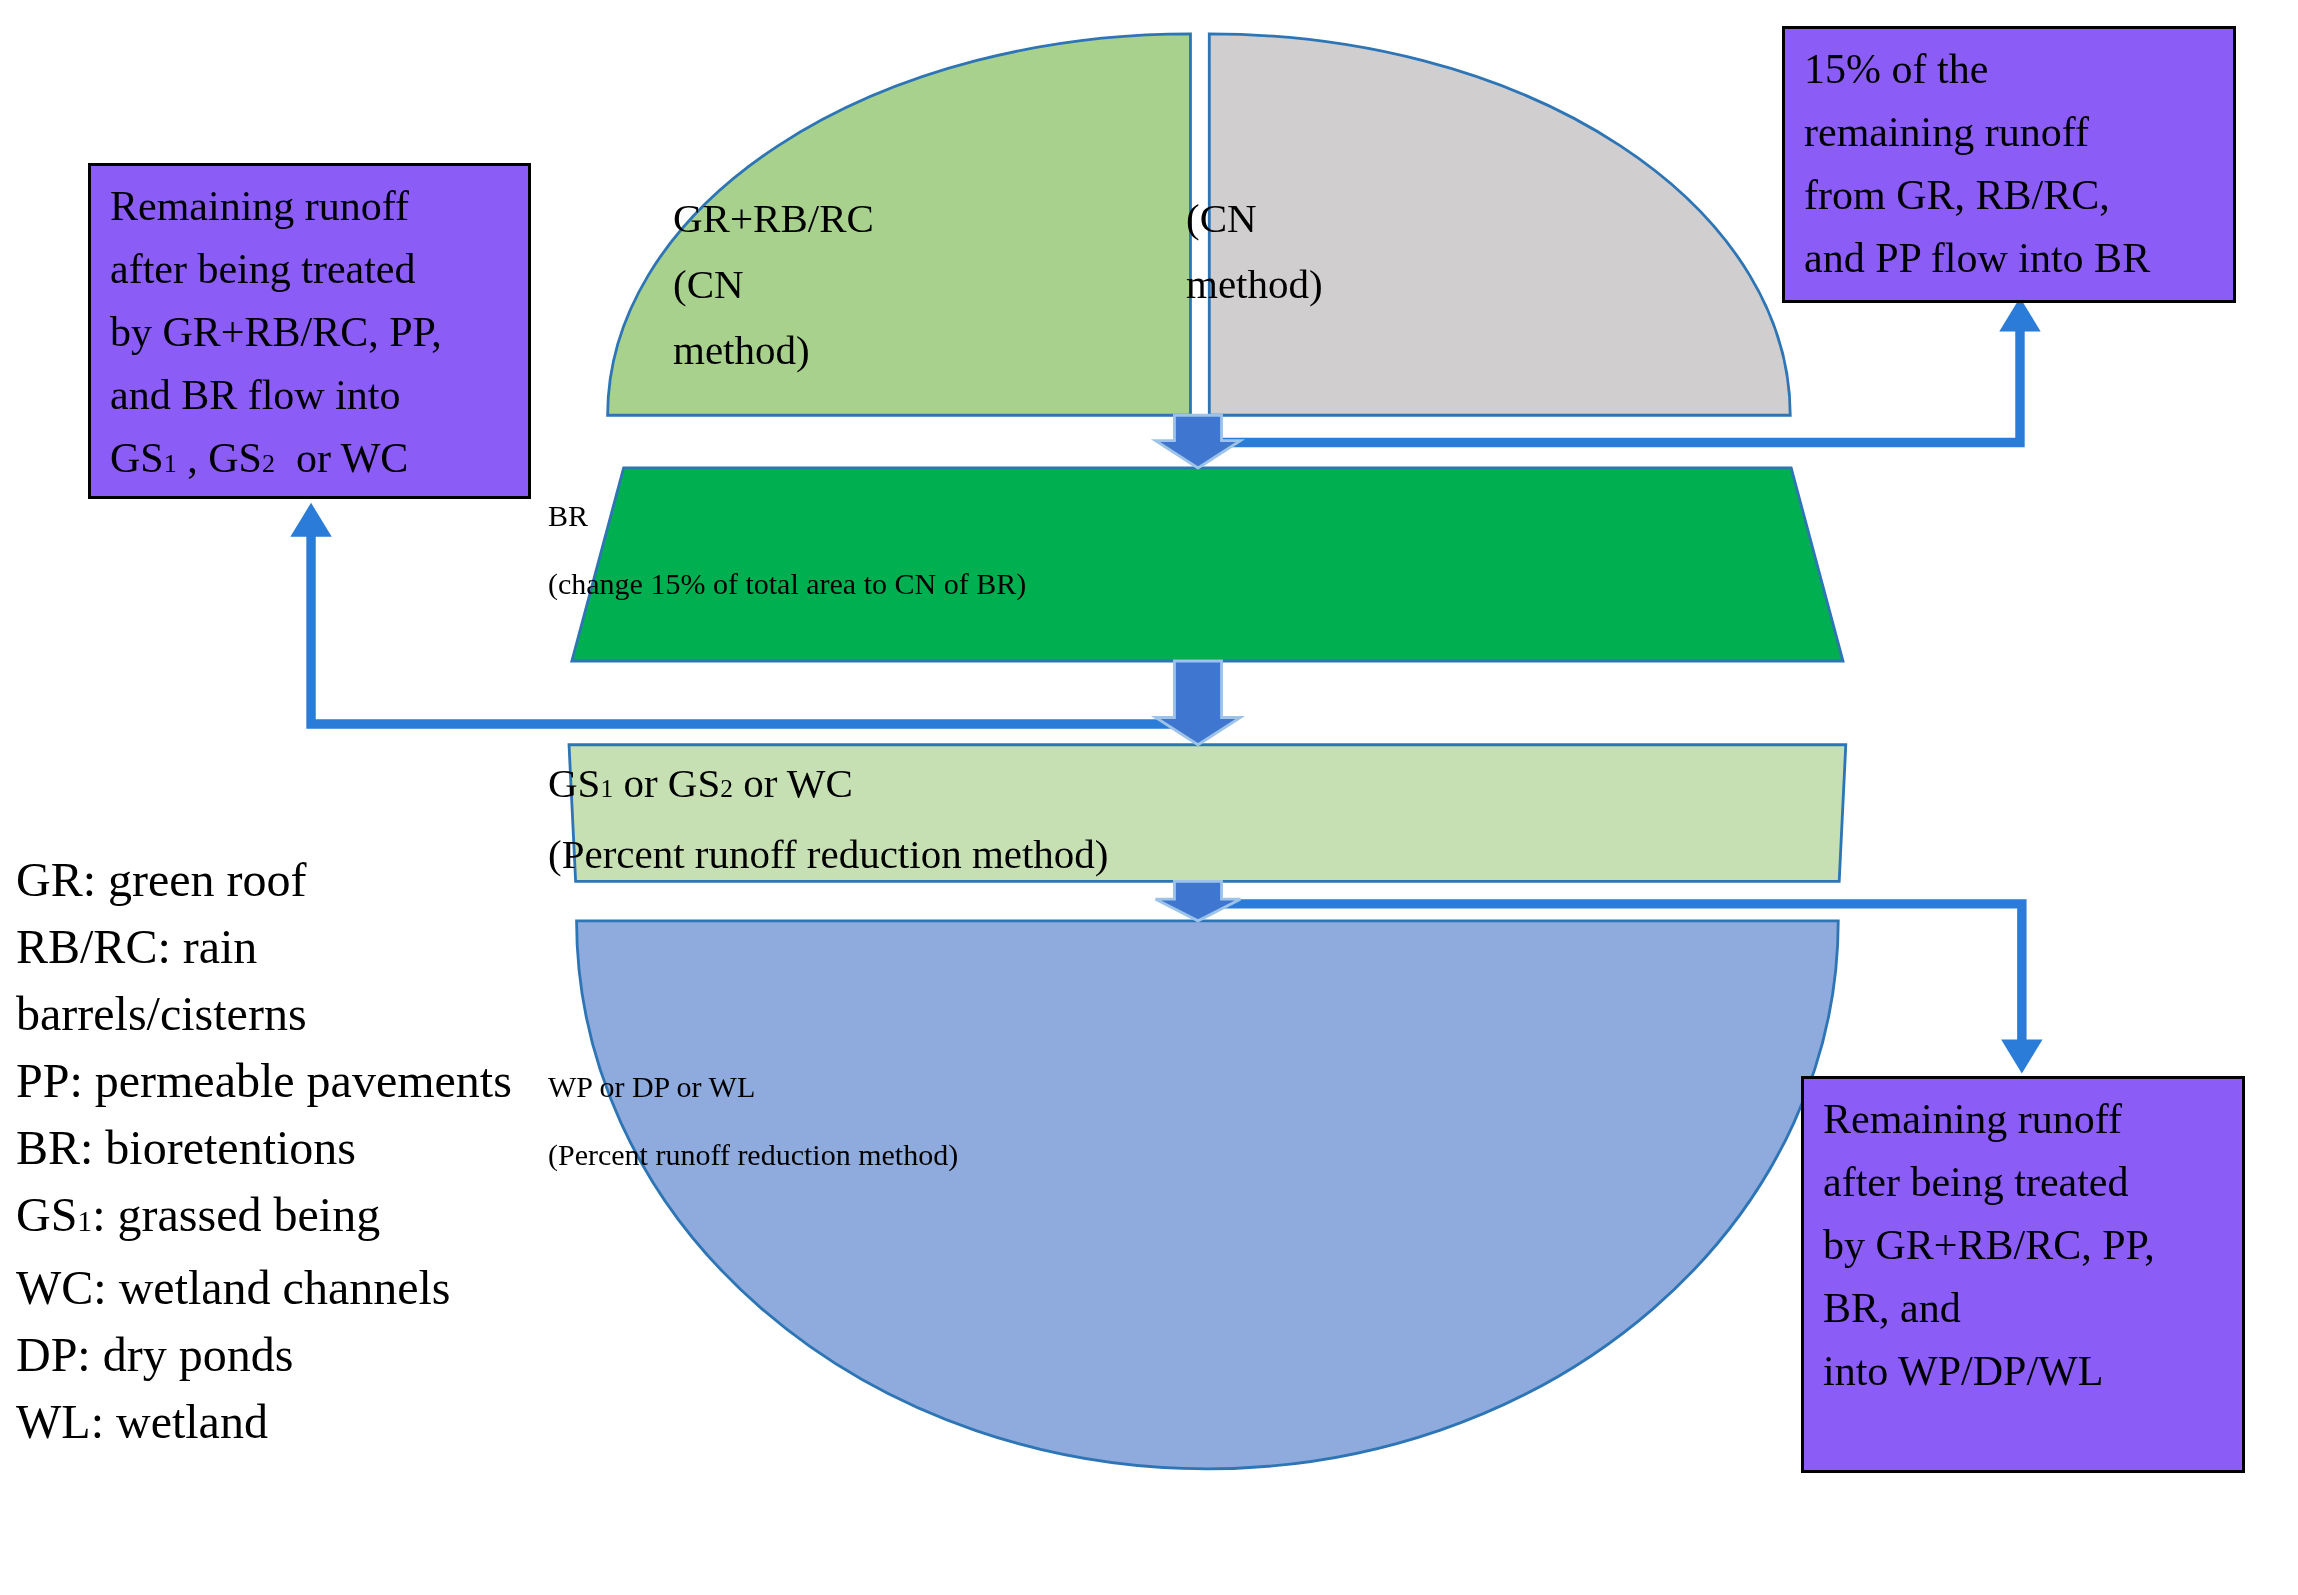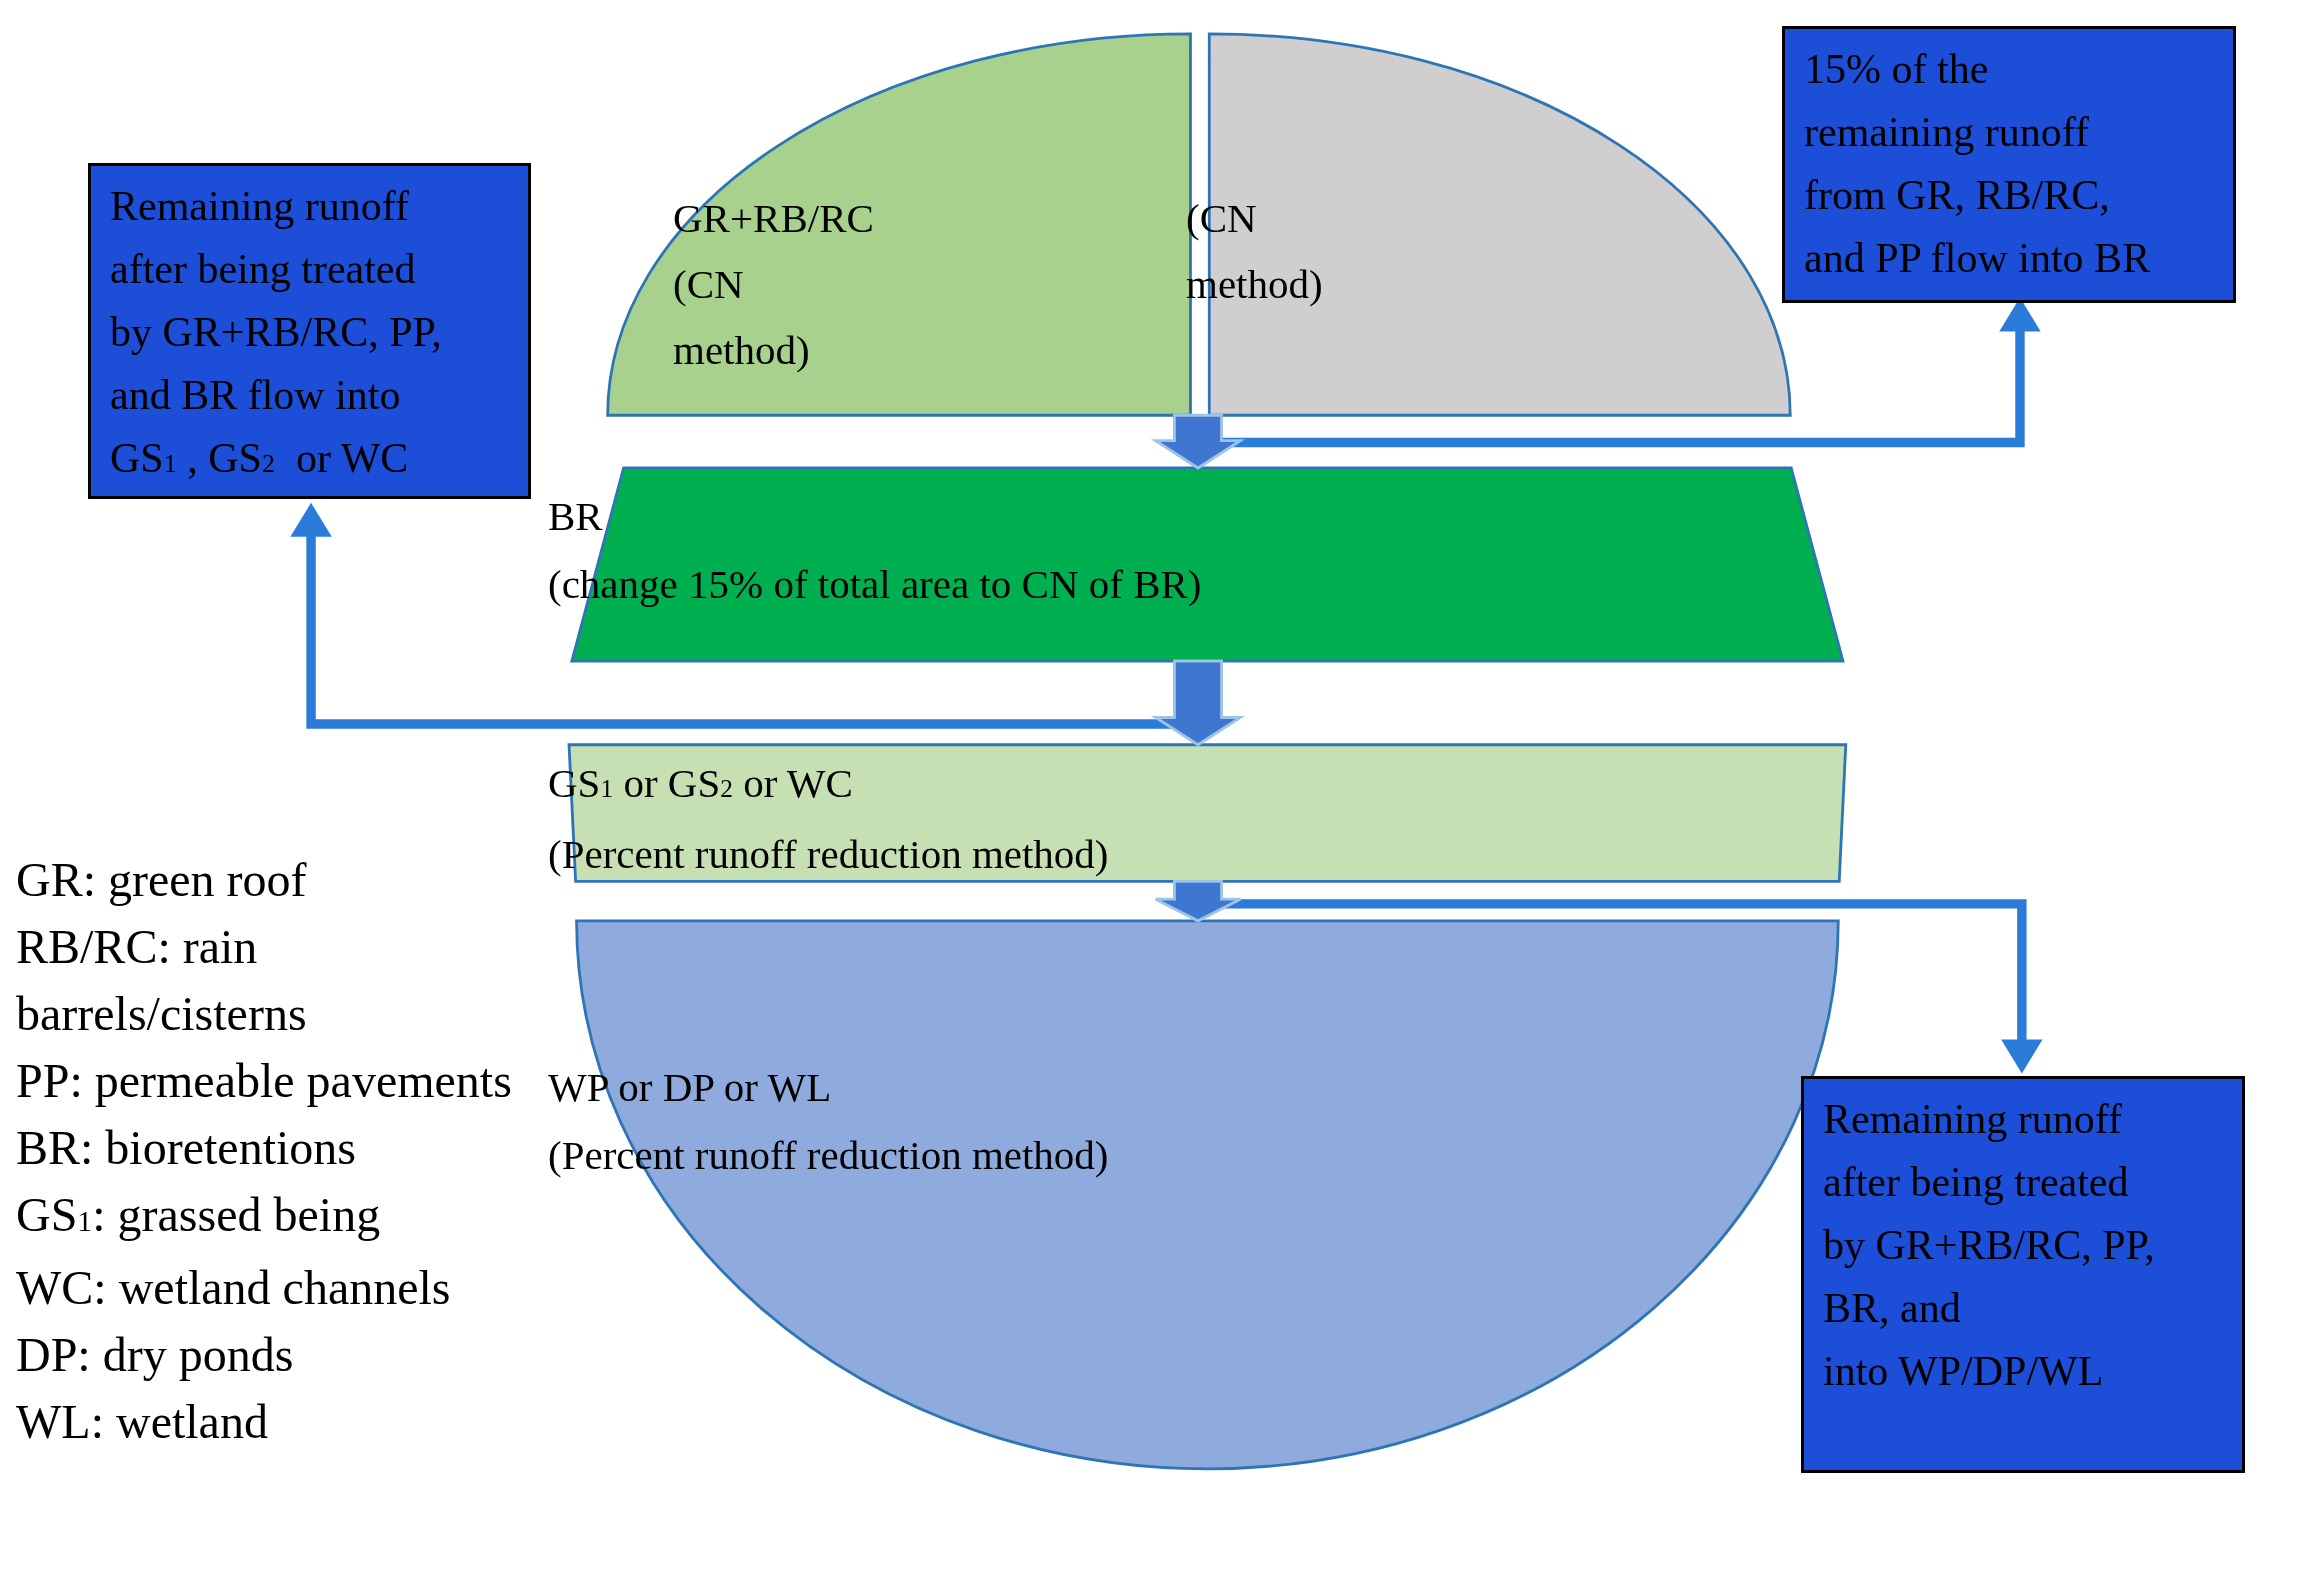--- a/index.html
+++ b/index.html
@@ -10,23 +10,23 @@
     font-family:"Liberation Serif","DejaVu Serif",serif;
     color:#000;
     overflow:hidden;
   }
   .layer{position:absolute;left:0;top:0;}
   svg .shape{stroke:#2e75b6;stroke-width:3;}
   svg .blockarrow{stroke:#9dc3e8;stroke-width:3;}
   svg .connector{fill:none;stroke-width:10;}
   .txt{position:absolute;text-align:left;z-index:5;}
   .band-label{font-size:41px;line-height:66px;}
-  .band-label2{font-size:41px;line-height:68px;}
+  .band-label2{font-size:30px;line-height:68px;}
   .abox{
-    position:absolute;background:#1d4ed8;border:3.8px solid #000;
+    position:absolute;background:#8b5cf6;border:3.8px solid #000;
     box-sizing:border-box;z-index:6;
     font-size:42px;line-height:63px;text-align:left;
     padding:9.4px 7.5px 0 19px;
   }
   .abox .box-line{white-space:pre-wrap;}
   .legend{
     position:absolute;left:16px;top:846px;width:678px;
     font-size:48px;line-height:67px;text-align:left;z-index:7;
   }
   .sub{font-size:0.62em;}

